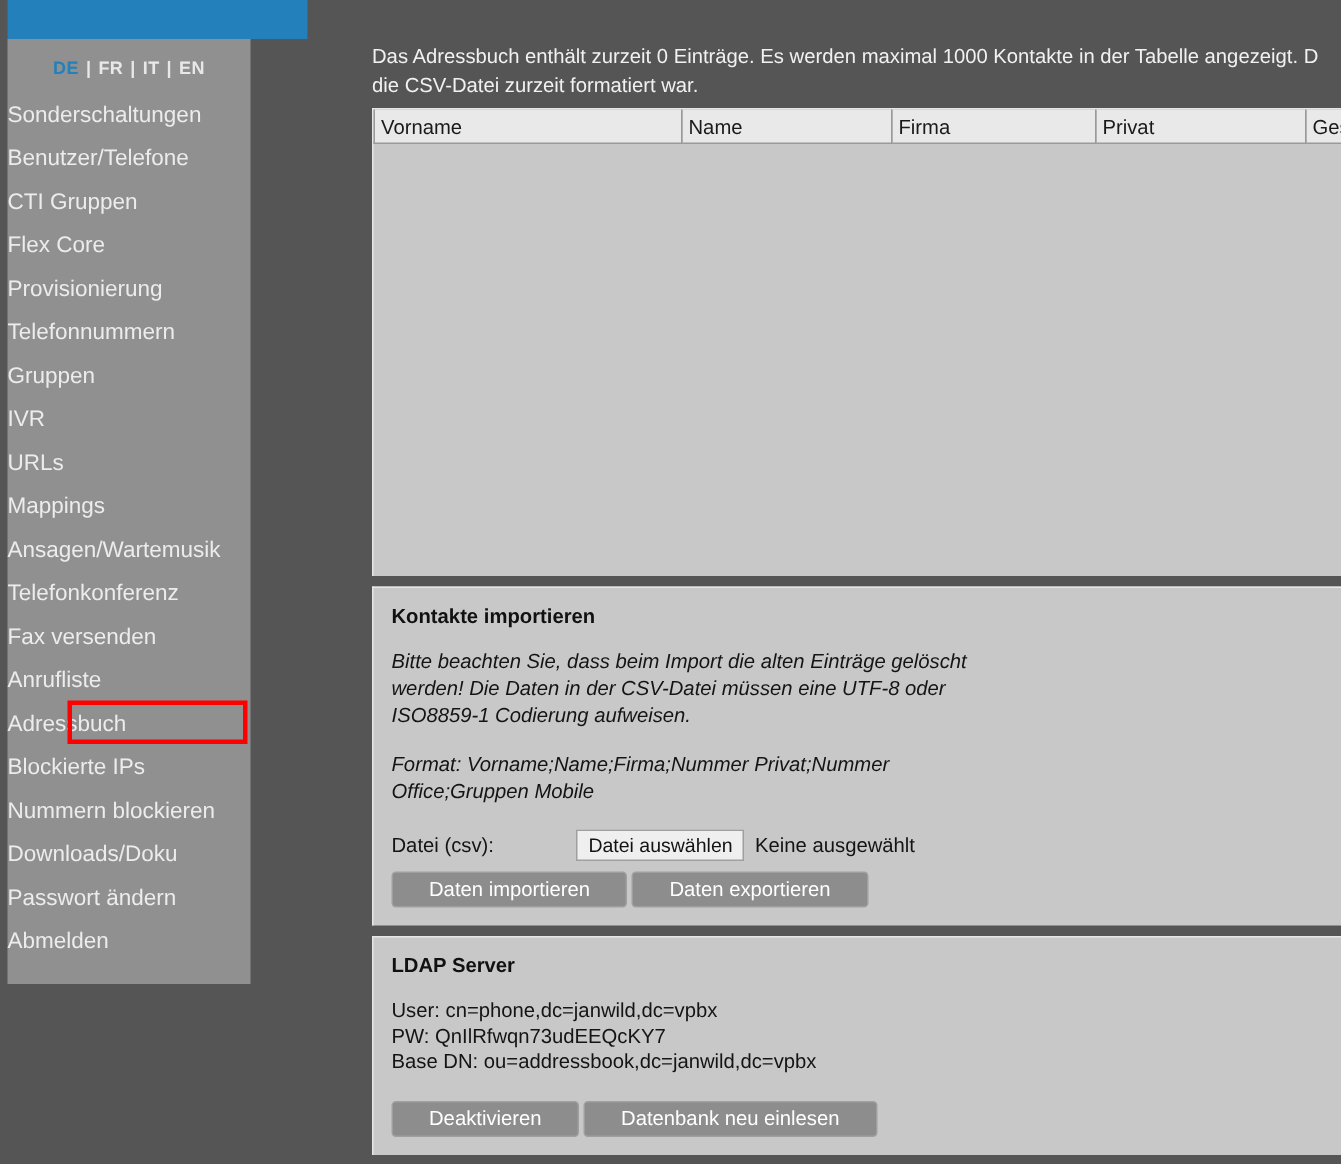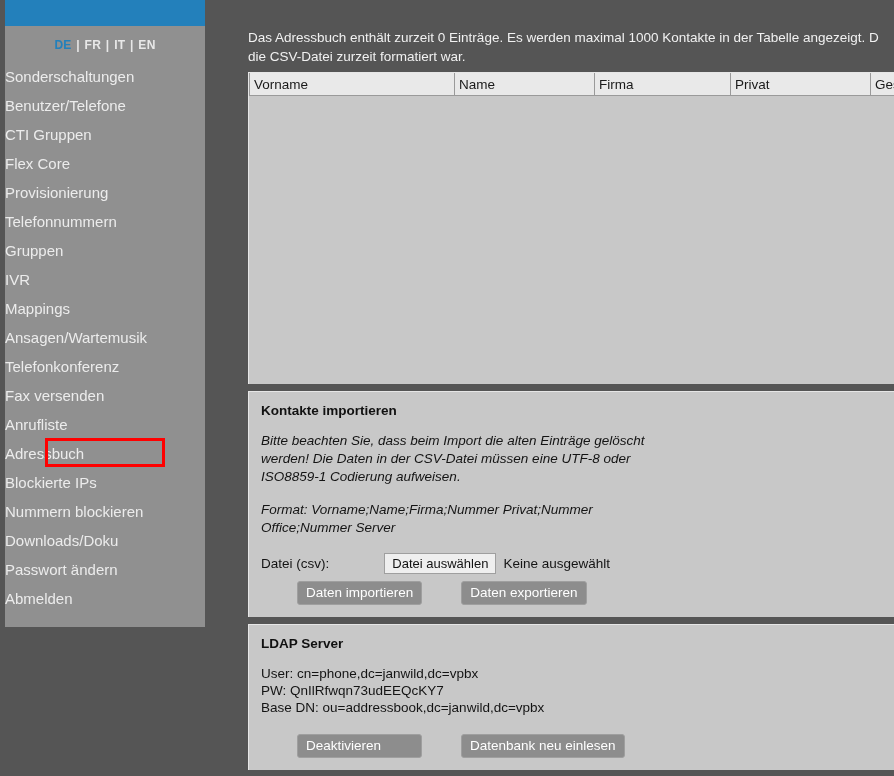--- a/index.html
+++ b/index.html
@@ -22,21 +22,21 @@
     top: 0px;
     width: 200px;
   }
   #brand-bar {
     height: 26px;
     background: #2380bb;
     width: 200px;
   }
   #sidebar-panel {
     background: #909090;
-    width: 200px;
+    width: 162px;
     padding: 8px 0 14px 0;
     box-sizing: border-box;
   }
   #lang-switch {
     text-align: center;
     font-size: 12px;
     font-weight: bold;
     color: #e8e8e8;
     letter-spacing: 0.3px;
     padding: 4px 0 10px 0;
@@ -171,24 +171,23 @@
     line-height: 15px;
     margin-left: 48px;
   }
   .btn-gray {
     background: #8d8d8d;
     border: 1px solid #9f9f9f;
     border-radius: 3px;
     font-family: "Liberation Sans", sans-serif;
     font-size: 13.5px;
     color: #ffffff;
-    padding: 3px 8px;
+    padding: 3px 24px;
     cursor: pointer;
     line-height: 16px;
-    margin-left: 36px;
   }
   .btn-row {
     display: flex;
     gap: 3px;
   }
   .ldap-line {
     font-size: 13.5px;
     color: #141414;
     line-height: 17px;
   }
@@ -211,20 +210,21 @@
 
     <nav id="nav-list">
         <div class="nav-item">Sonderschaltungen</div>
         <div class="nav-item">Benutzer/Telefone</div>
         <div class="nav-item">CTI Gruppen</div>
         <div class="nav-item">Flex Core</div>
         <div class="nav-item">Provisionierung</div>
         <div class="nav-item">Telefonnummern</div>
         <div class="nav-item">Gruppen</div>
         <div class="nav-item">IVR</div>
+        <div class="nav-item">URLs</div>
         <div class="nav-item">Mappings</div>
         <div class="nav-item">Ansagen/Wartemusik</div>
         <div class="nav-item">Telefonkonferenz</div>
         <div class="nav-item">Fax versenden</div>
         <div class="nav-item">Anrufliste</div>
         <div class="nav-item highlighted">Adressbuch</div>
         <div class="nav-item">Blockierte IPs</div>
         <div class="nav-item">Nummern blockieren</div>
         <div class="nav-item">Downloads/Doku</div>
         <div class="nav-item">Passwort ändern</div>
@@ -260,21 +260,21 @@
           </tr>
       </thead>
       <tbody id="contacts-body"></tbody>
     </table>
   </div>
 
   <div class="panel" id="import-panel">
     <div class="panel-body">
       <div class="panel-title">Kontakte importieren</div>
       <div class="note">Bitte beachten Sie, dass beim Import die alten Einträge gelöscht werden! Die Daten in der CSV-Datei müssen eine UTF-8 oder ISO8859-1 Codierung aufweisen.</div>
-      <div class="note last">Format: Vorname;Name;Firma;Nummer Privat;Nummer Office;Nummer Server</div>
+      <div class="note last">Format: Vorname;Name;Firma;Nummer Privat;Nummer Office;Gruppen Mobile</div>
       <div class="file-row">
         <span>Datei (csv):</span>
         <button class="btn-light">Datei auswählen</button>
         <span>Keine ausgewählt</span>
       </div>
       <div class="btn-row">
         <button class="btn-gray">Daten importieren</button>
         <button class="btn-gray">Daten exportieren</button>
       </div>
     </div>

